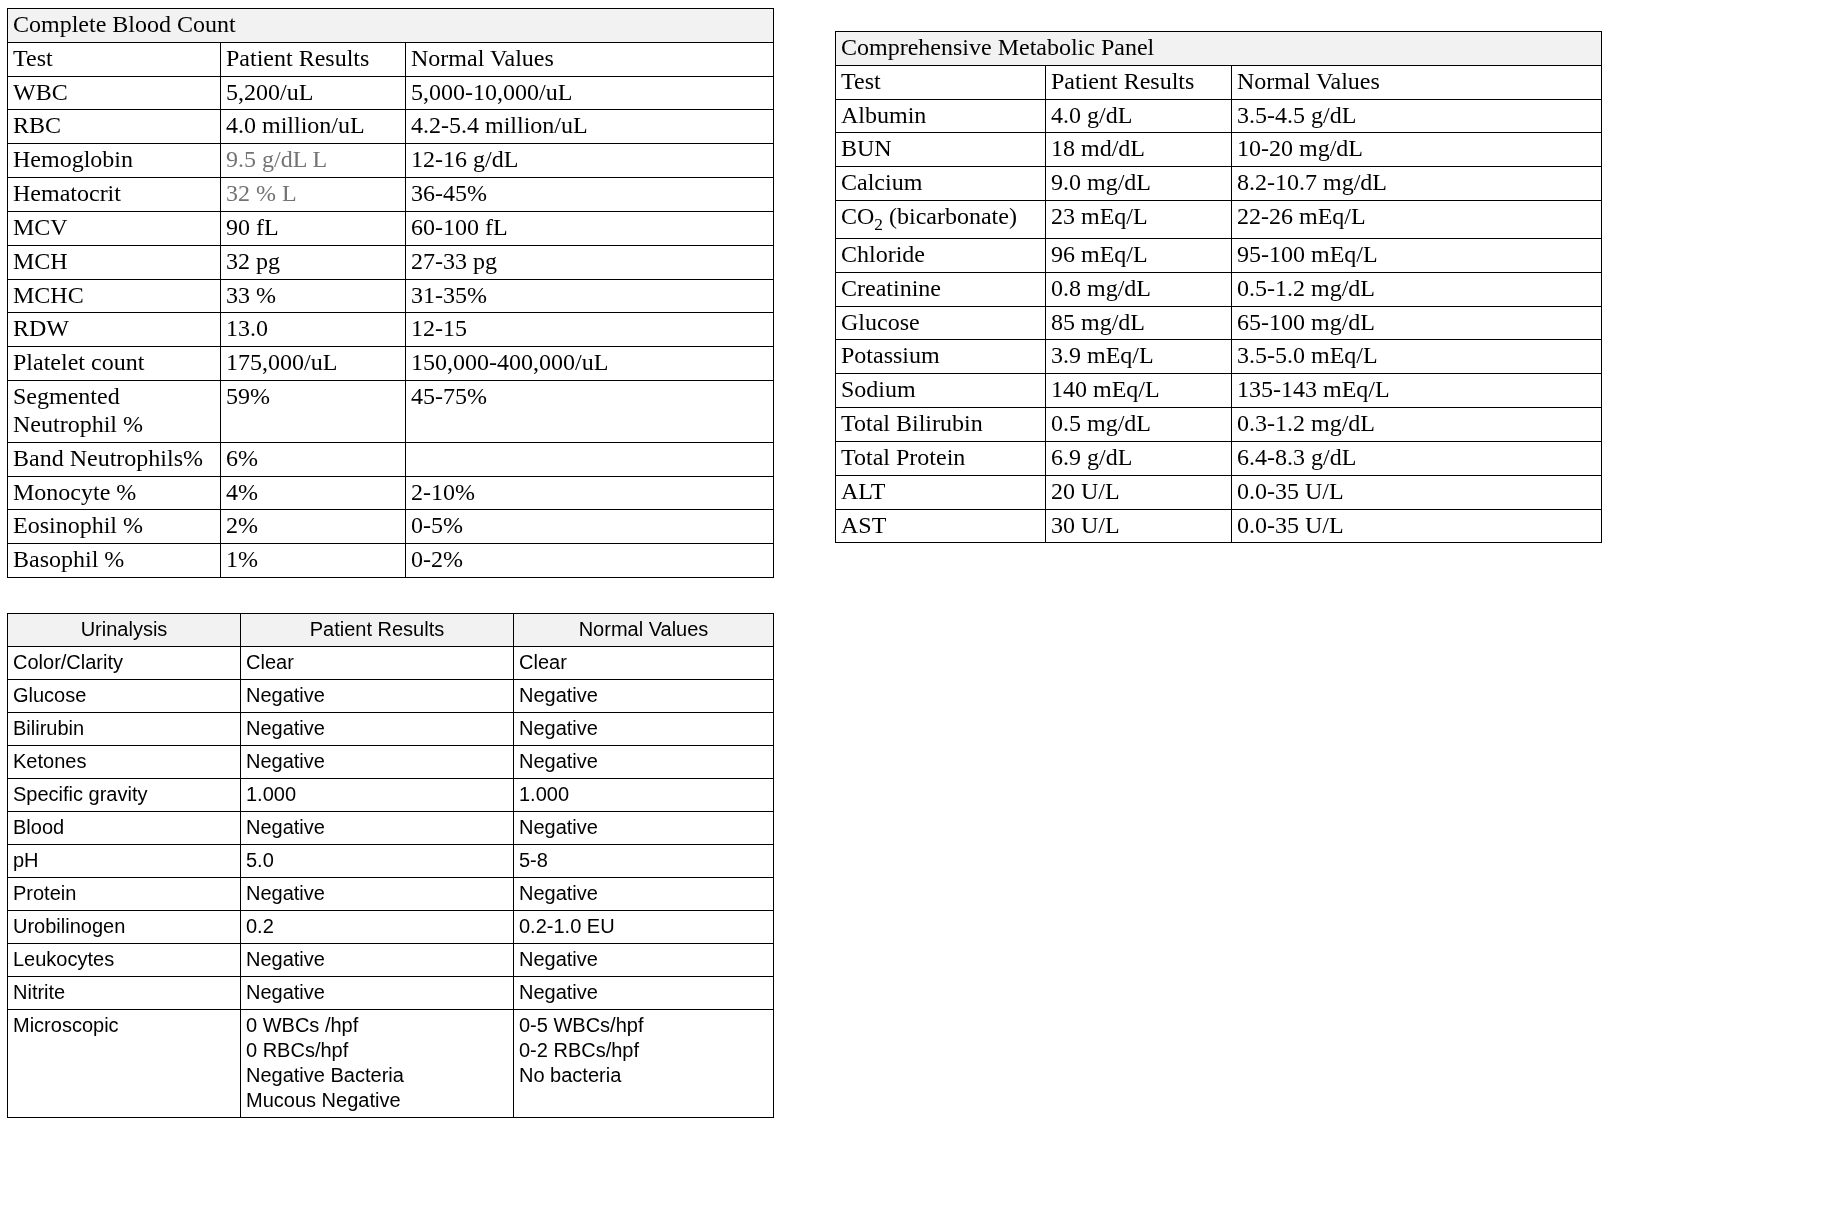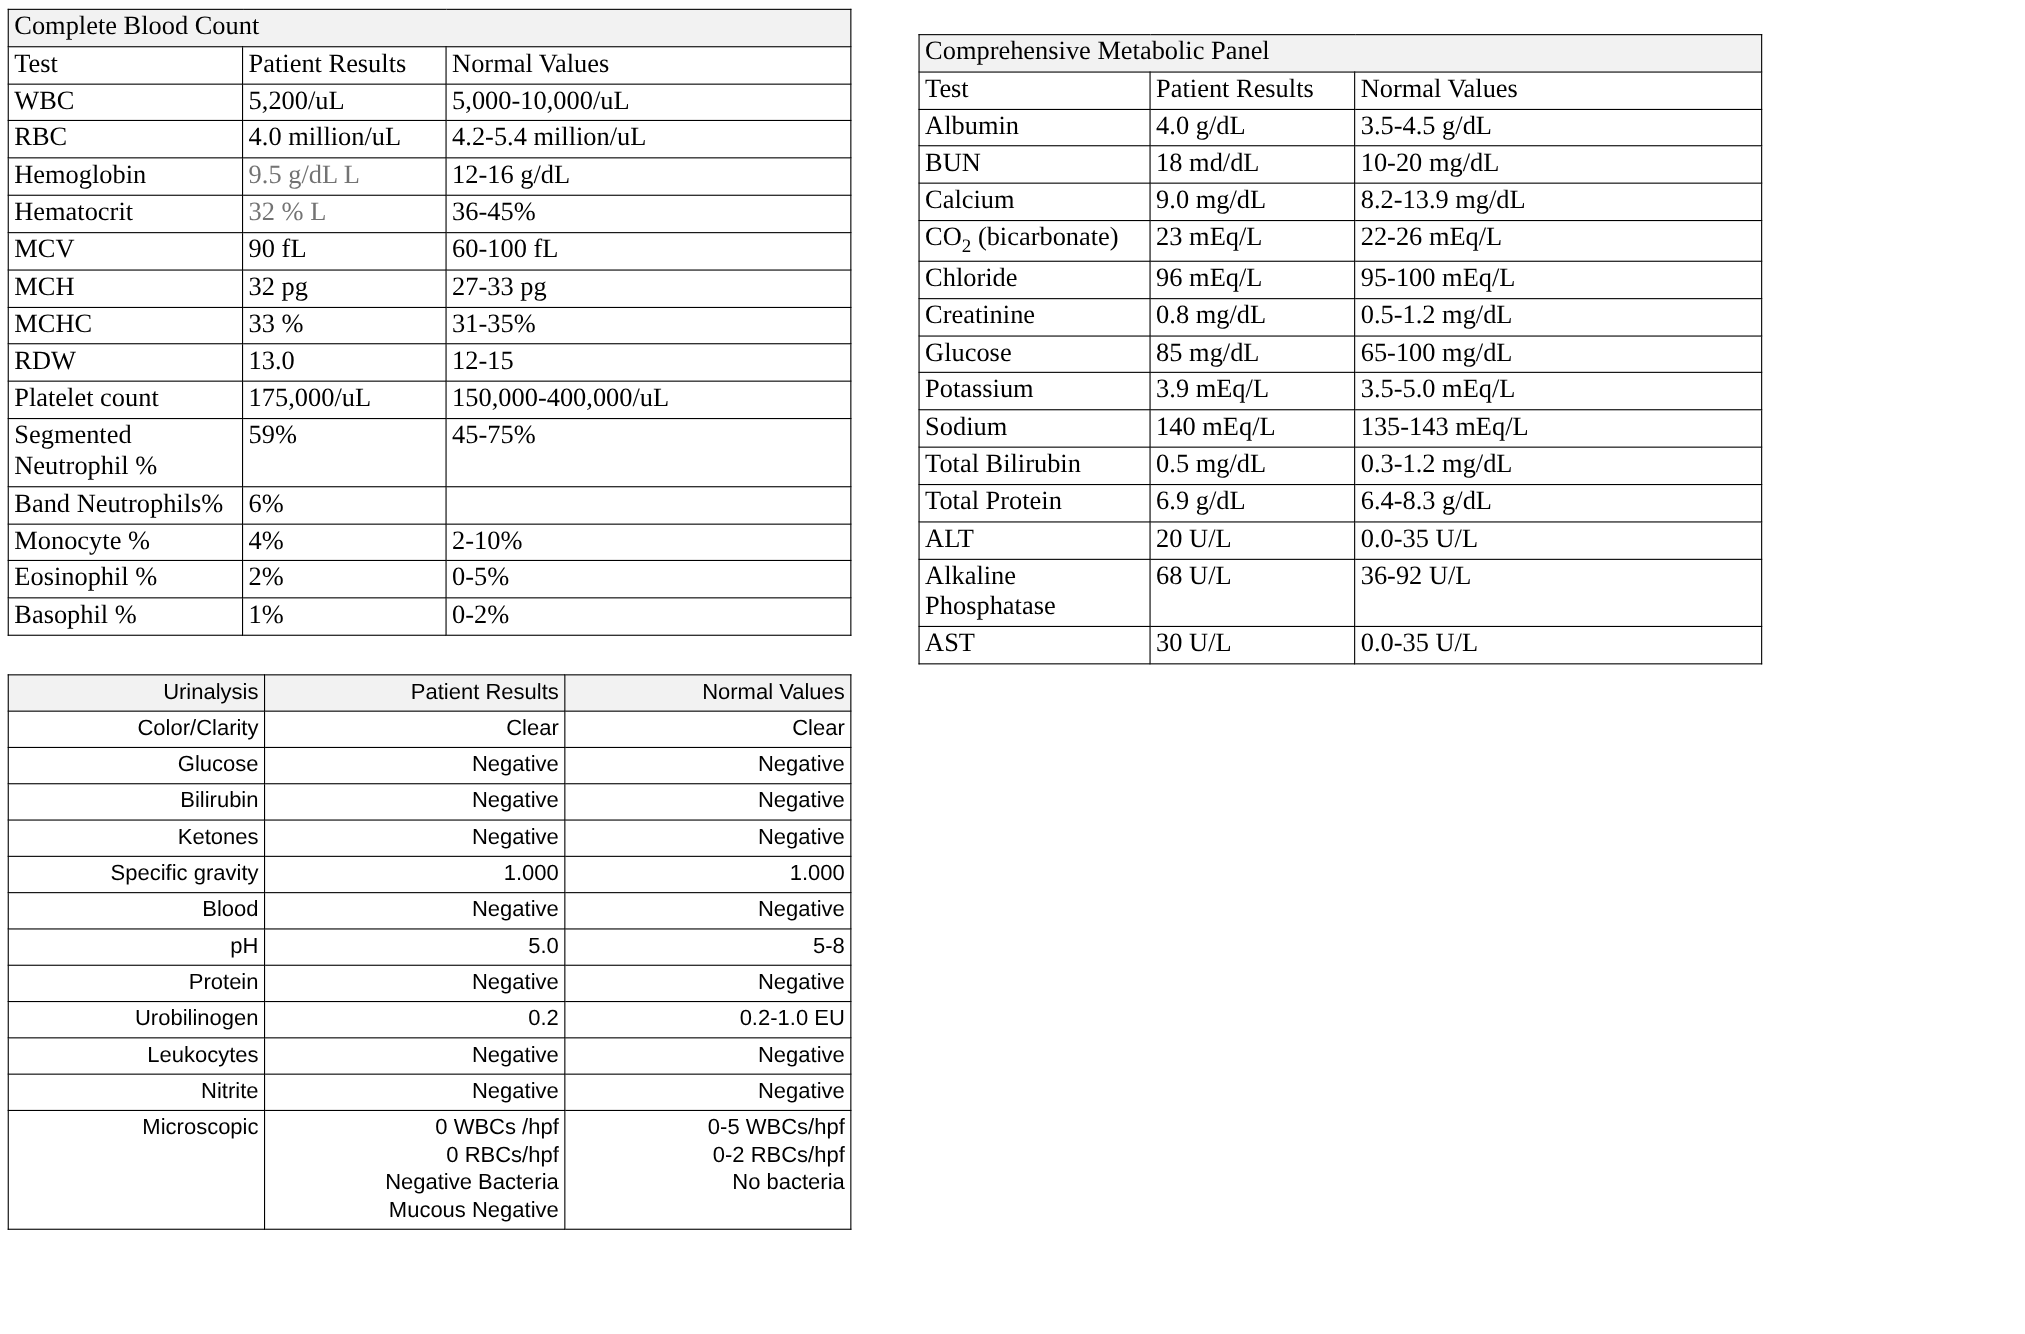--- a/index.html
+++ b/index.html
@@ -61,21 +61,20 @@
   
   #ua-panel { left: 7px; top: 613px; width: 766px; }
   #ua-panel col.c1 { width: 233px; }
   #ua-panel col.c2 { width: 273px; }
   #ua-panel col.c3 { width: 260px; }
   #ua-panel table.lab td, #ua-panel table.lab th {
     font-family: "Liberation Sans", sans-serif;
     font-size: 20px;
     line-height: 1.25;
     padding: 3px 5px 4px 5px;
-    text-align: right;
   }
   #ua-panel th.ua-head {
     background: #f2f2f2;
     text-align: center;
     font-weight: normal;
     font-size: 20px;
   }
   .multiline { white-space: pre-line; }
   sub { font-size: 0.72em; }
 </style>
@@ -196,21 +195,21 @@
         <td>3.5-4.5 g/dL</td>
       </tr>
       <tr>
         <td>BUN</td>
         <td>18 md/dL</td>
         <td>10-20 mg/dL</td>
       </tr>
       <tr>
         <td>Calcium</td>
         <td>9.0 mg/dL</td>
-        <td>8.2-13.9 mg/dL</td>
+        <td>8.2-10.7 mg/dL</td>
       </tr>
       <tr>
         <td>CO<sub>2</sub> (bicarbonate)</td>
         <td>23 mEq/L</td>
         <td>22-26 mEq/L</td>
       </tr>
       <tr>
         <td>Chloride</td>
         <td>96 mEq/L</td>
         <td>95-100 mEq/L</td>
@@ -242,25 +241,20 @@
       </tr>
       <tr>
         <td>Total Protein</td>
         <td>6.9 g/dL</td>
         <td>6.4-8.3 g/dL</td>
       </tr>
       <tr>
         <td>ALT</td>
         <td>20 U/L</td>
         <td>0.0-35 U/L</td>
-      </tr>
-      <tr>
-        <td>Alkaline Phosphatase</td>
-        <td>68 U/L</td>
-        <td>36-92 U/L</td>
       </tr>
       <tr>
         <td>AST</td>
         <td>30 U/L</td>
         <td>0.0-35 U/L</td>
       </tr>
     </tbody>
   </table>
 </div>
 

